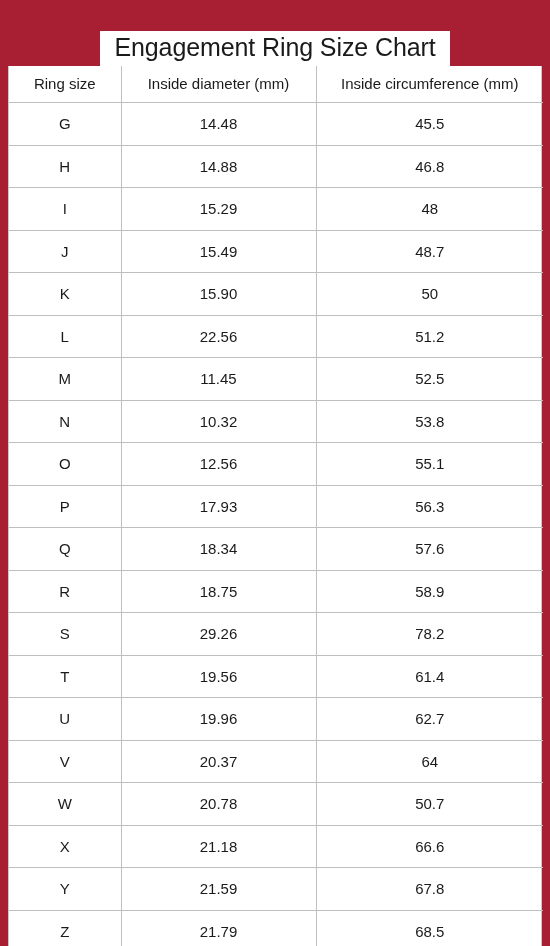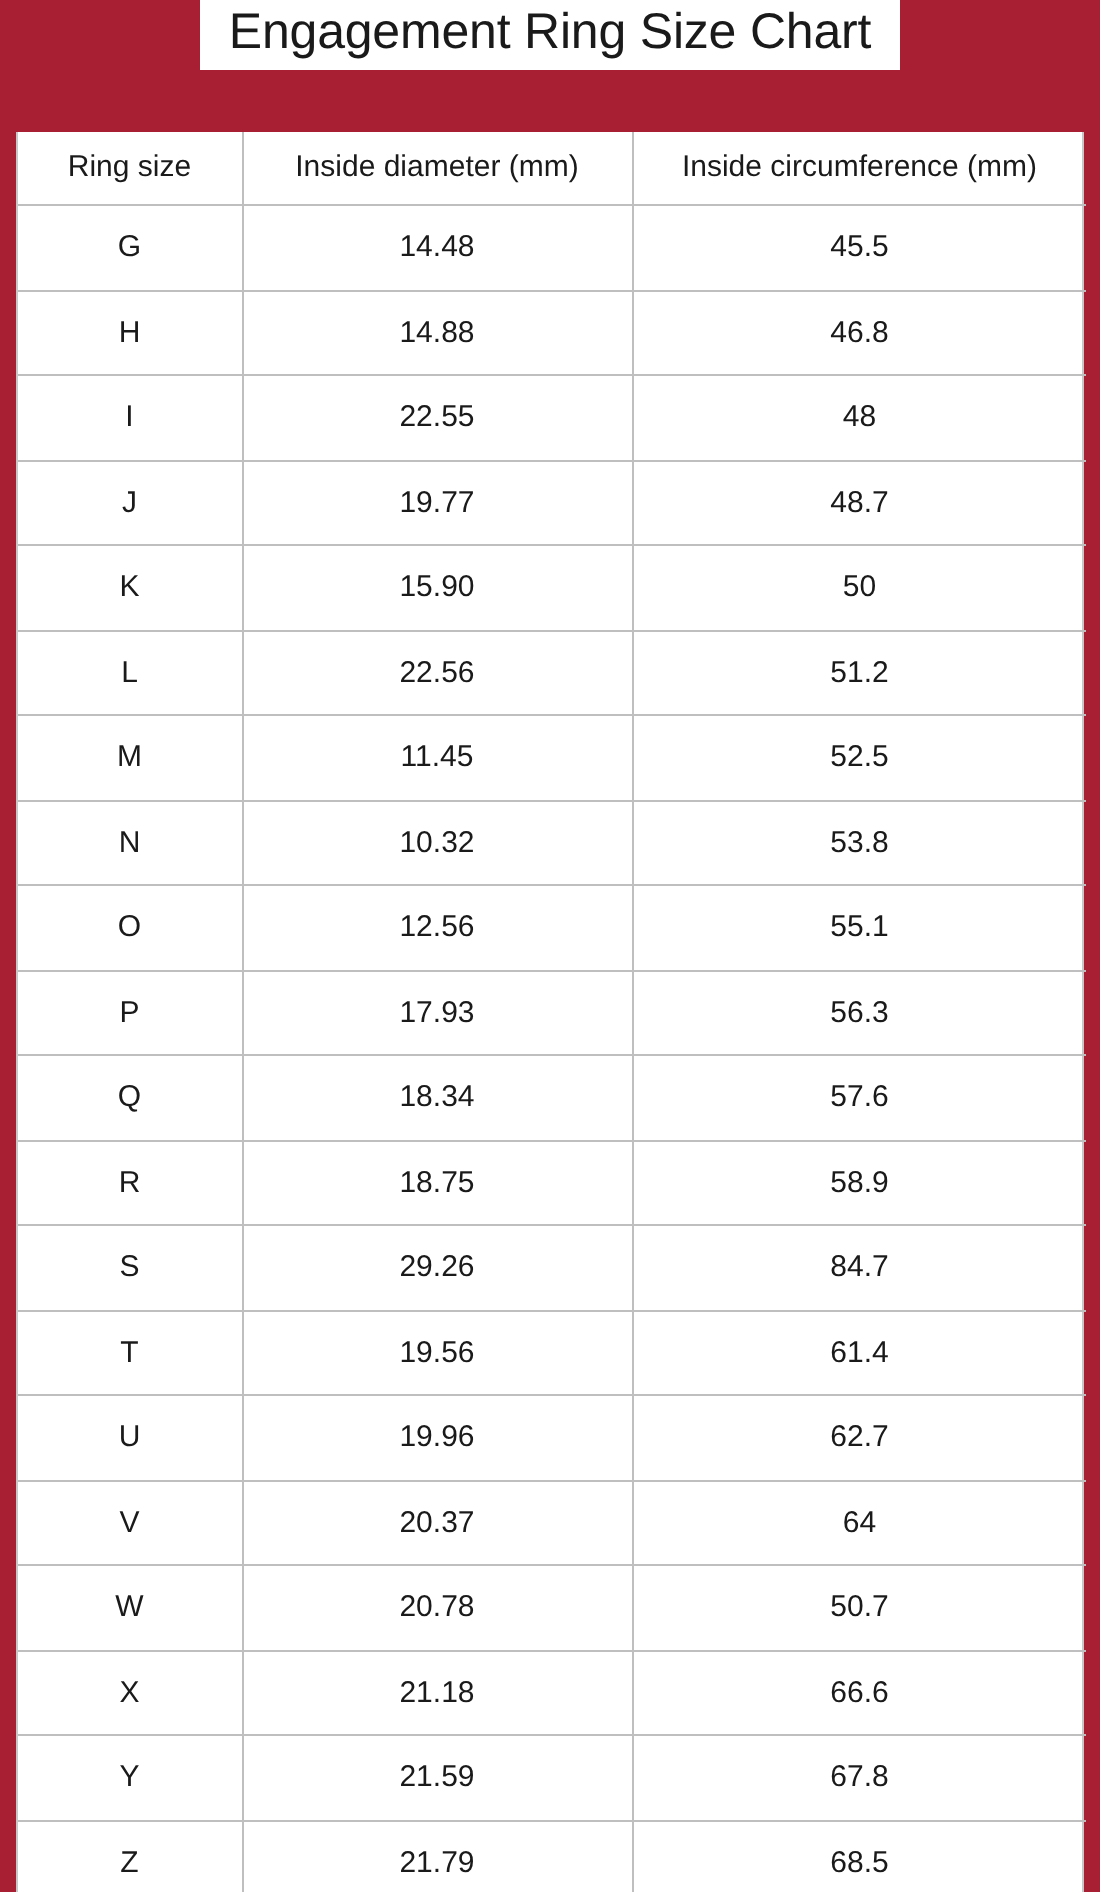--- a/index.html
+++ b/index.html
@@ -23,21 +23,21 @@
     display: flex;
     flex-direction: column;
     align-items: center;
   }
 
   
   .title-band {
     width: 100%;
     height: 66px;
     display: flex;
-    align-items: flex-start;
+    align-items: flex-end;
     justify-content: center;
     flex: 0 0 auto;
   }
 
   .title-box {
     background: #FFFFFF;
     padding: 4px 14px 6px 14px;
     line-height: 1;
   }
 
@@ -129,26 +129,26 @@
             <td>14.48</td>
             <td>45.5</td>
           </tr>
           <tr>
             <td>H</td>
             <td>14.88</td>
             <td>46.8</td>
           </tr>
           <tr>
             <td>I</td>
-            <td>22.55</td>
+            <td>15.29</td>
             <td>48</td>
           </tr>
           <tr>
             <td>J</td>
-            <td>19.77</td>
+            <td>15.49</td>
             <td>48.7</td>
           </tr>
           <tr>
             <td>K</td>
             <td>15.90</td>
             <td>50</td>
           </tr>
           <tr>
             <td>L</td>
             <td>22.56</td>
@@ -180,21 +180,21 @@
             <td>57.6</td>
           </tr>
           <tr>
             <td>R</td>
             <td>18.75</td>
             <td>58.9</td>
           </tr>
           <tr>
             <td>S</td>
             <td>29.26</td>
-            <td>84.7</td>
+            <td>78.2</td>
           </tr>
           <tr>
             <td>T</td>
             <td>19.56</td>
             <td>61.4</td>
           </tr>
           <tr>
             <td>U</td>
             <td>19.96</td>
             <td>62.7</td>

